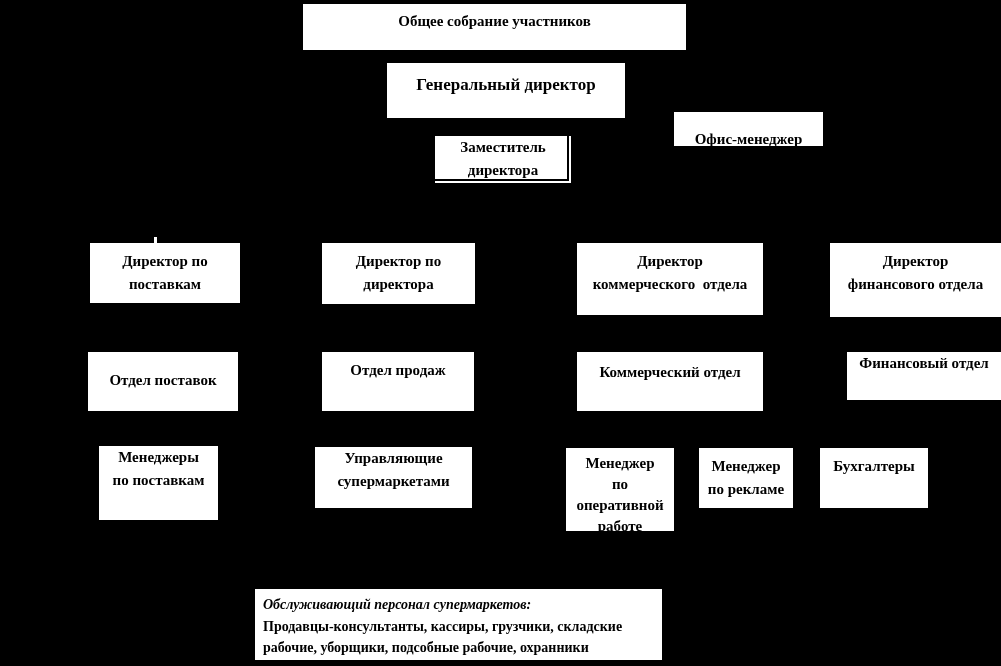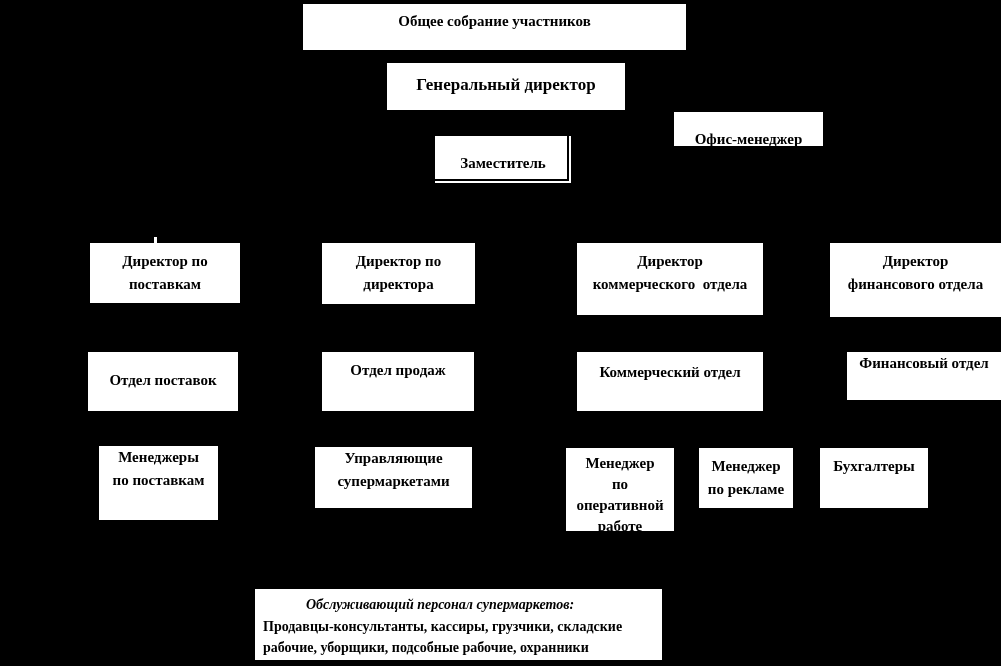--- a/index.html
+++ b/index.html
@@ -17,40 +17,40 @@
     color: #000000;
     font-weight: bold;
     font-size: 15px;
     text-align: center;
     line-height: 1.55;
     box-sizing: border-box;
   }
   .line { white-space: pre; }
 
   .b-general-meeting     { left: 303px; top: 4px;   width: 383px; height: 46px; padding-top: 6px;  }
-  .b-general-director    { left: 387px; top: 63px;  width: 238px; height: 47px; padding-top: 9px; font-size: 17px; }
+  .b-general-director    { left: 387px; top: 63px;  width: 238px; height: 55px; padding-top: 9px; font-size: 17px; }
   .b-office-manager      { left: 674px; top: 112px; width: 149px; height: 34px; padding-top: 16px;  }
-  .b-deputy-director     { left: 435px; top: 136px; width: 136px; height: 47px; padding-top: 16px; line-height: 1.5;
+  .b-deputy-director     { left: 435px; top: 136px; width: 136px; height: 47px; padding-top: 0; line-height: 1.5;
                            box-shadow: inset -2px -2px 0 0 #ffffff, inset -4px -4px 0 0 #000000; }
   .b-director-supplies   { left: 90px;  top: 243px; width: 150px; height: 60px; padding-top: 7px;  }
   .b-director-sales      { left: 322px; top: 243px; width: 153px; height: 61px; padding-top: 7px;  }
   .b-director-commercial { left: 577px; top: 243px; width: 186px; height: 72px; padding-top: 7px;  }
   .b-director-financial  { left: 830px; top: 243px; width: 171px; height: 74px; padding-top: 7px;  }
   .b-dept-supplies       { left: 88px;  top: 352px; width: 150px; height: 59px; padding-top: 17px;  }
   .b-dept-sales          { left: 322px; top: 352px; width: 152px; height: 59px; padding-top: 7px;  }
   .b-dept-commercial     { left: 577px; top: 352px; width: 186px; height: 59px; padding-top: 9px;  }
   .b-dept-financial      { left: 847px; top: 352px; width: 154px; height: 48px;  }
   .b-managers-supplies   { left: 99px;  top: 446px; width: 119px; height: 74px;  }
   .b-supermarket-managers{ left: 315px; top: 447px; width: 157px; height: 61px;  }
   .b-manager-operations  { left: 566px; top: 448px; width: 108px; height: 83px; padding-top: 5px; line-height: 1.4; }
   .b-manager-advertising { left: 699px; top: 448px; width: 94px;  height: 60px; padding-top: 7px;  }
   .b-accountants         { left: 820px; top: 448px; width: 108px; height: 60px; padding-top: 7px;  }
   .b-service-staff       { left: 255px; top: 589px; width: 407px; height: 71px; padding: 5px 8px;
                            text-align: left; font-size: 14px; line-height: 1.55; }
-  .ss-title { font-style: italic; margin-left: 43px; }
+  .ss-title { font-style: italic; }
   .connector-stub { position: absolute; left: 154px; top: 237px; width: 3px; height: 6px; background: #ffffff; }
 </style>
 </head>
 <body>
 
 <div class="canvas">
 
   <div class="box b-general-meeting">
     <div class="line">Общее собрание участников</div>
   </div>

